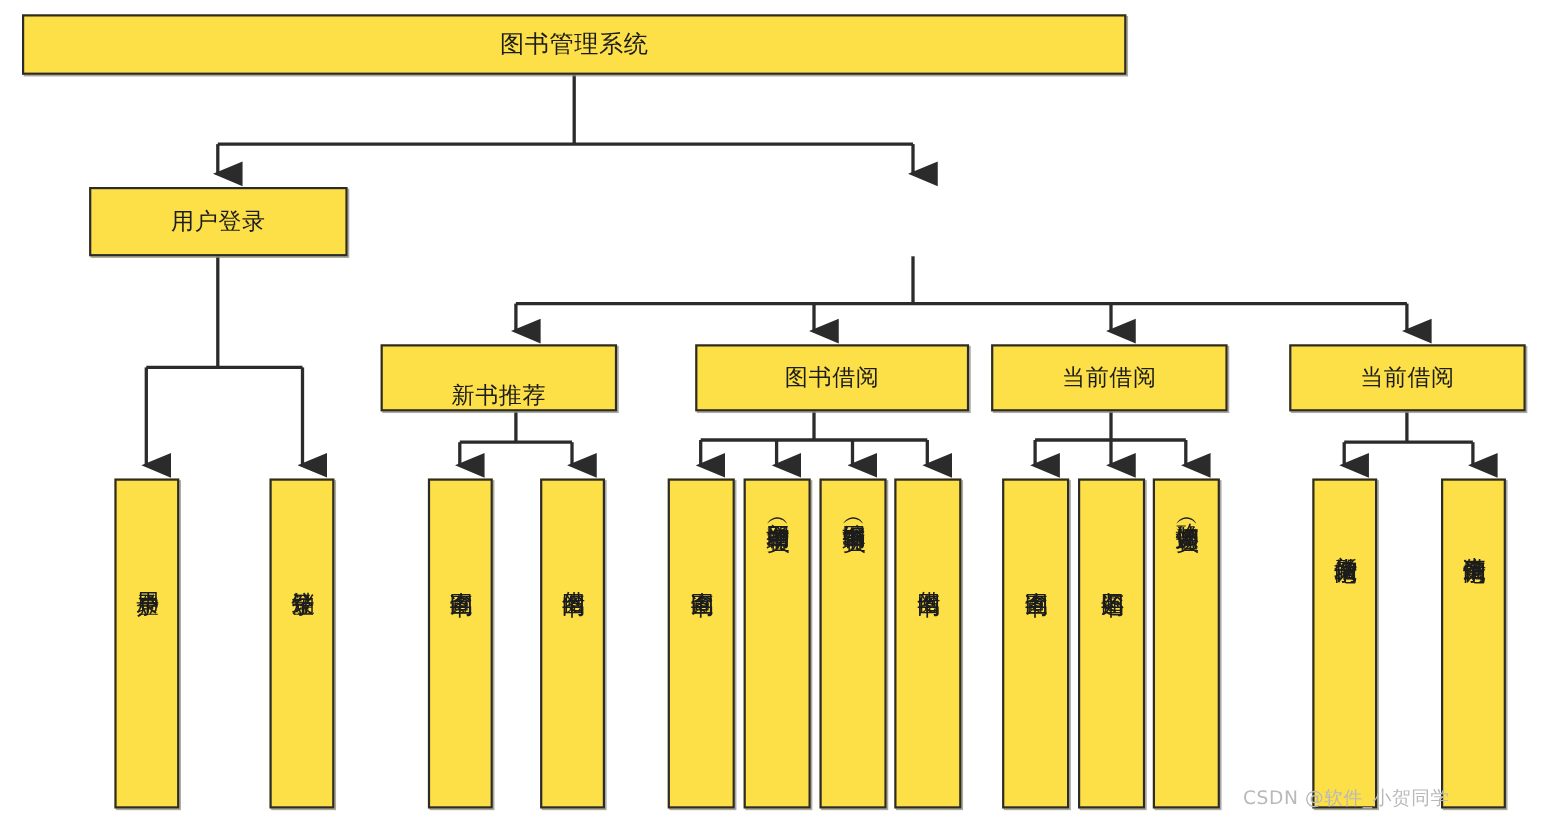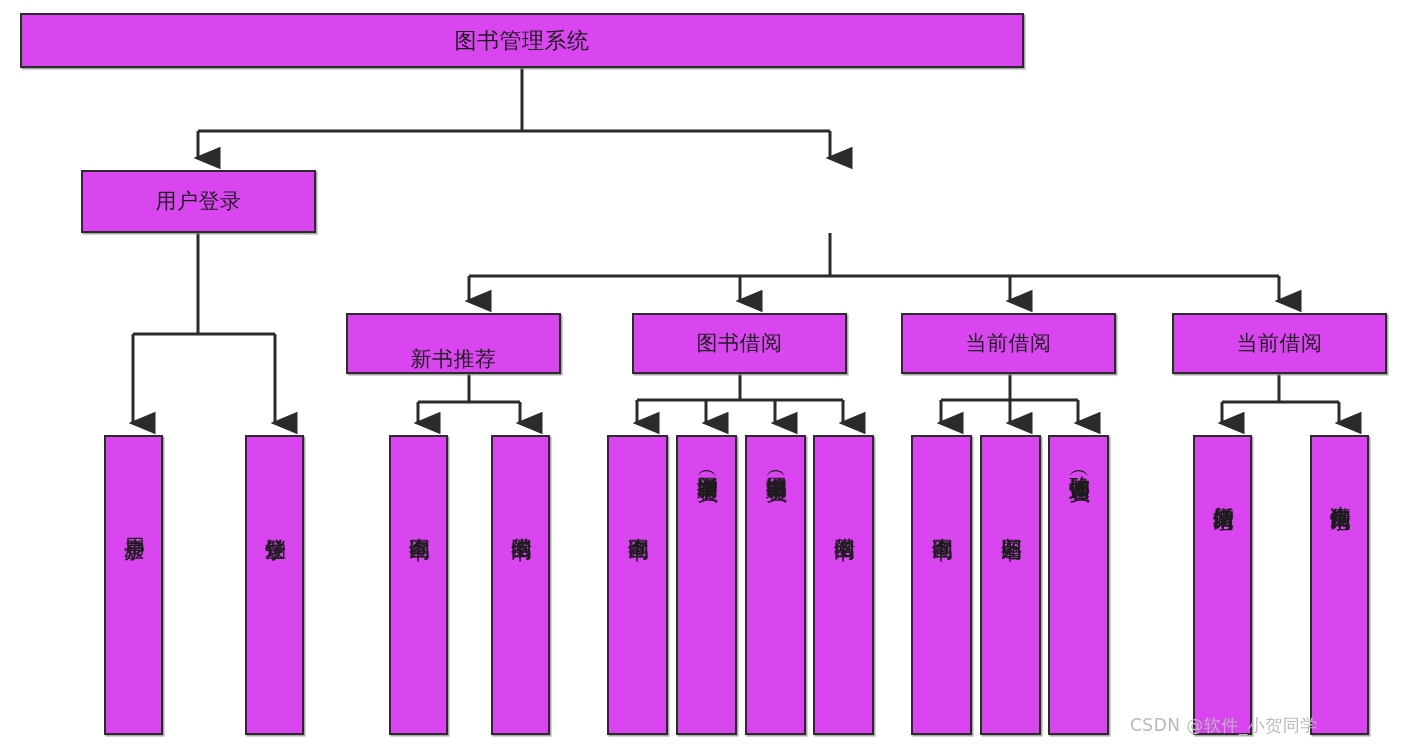--- a/index.html
+++ b/index.html
@@ -20,21 +20,21 @@
   #edges-layer {
     position: absolute;
     left: 0;
     top: 0;
     width: 1405px;
     height: 747px;
   }
   .node {
     position: absolute;
     box-sizing: border-box;
-    background: #d946ef;
+    background: #fde047;
     border: 2px solid #2b2b2b;
     box-shadow: 1.5px 1.5px 0 0 rgba(140,140,140,0.75);
     display: flex;
     align-items: center;
     justify-content: center;
     z-index: 3;
   }
   .node-label {
     color: #1c1c1c;
     line-height: 1.18;
@@ -140,21 +140,21 @@
     <span class="node-label">图书管理系统</span>
   </div>
 
   <div class="node horizontal" style="left:81px; top:170px; width:235px; height:63px;">
     <span class="node-label">用户登录</span>
   </div>
 
   <div class="node horizontal" style="left:346px; top:313px; width:215px; height:61px;align-items:flex-end;">
     <span class="node-label">新书推荐</span>
   </div>
-  <div class="node horizontal" style="left:632px; top:313px; width:215px; height:61px;">
+  <div class="node horizontal" style="left:632px; top:313px; width:249px; height:61px;">
     <span class="node-label">图书借阅</span>
   </div>
   <div class="node horizontal" style="left:901px; top:313px; width:215px; height:61px;">
     <span class="node-label">当前借阅</span>
   </div>
   <div class="node horizontal" style="left:1172px; top:313px; width:215px; height:61px;">
     <span class="node-label">当前借阅</span>
   </div>
 
   <div class="node vertical mid" style="left:104px; top:435px; width:59px; height:300px;">

